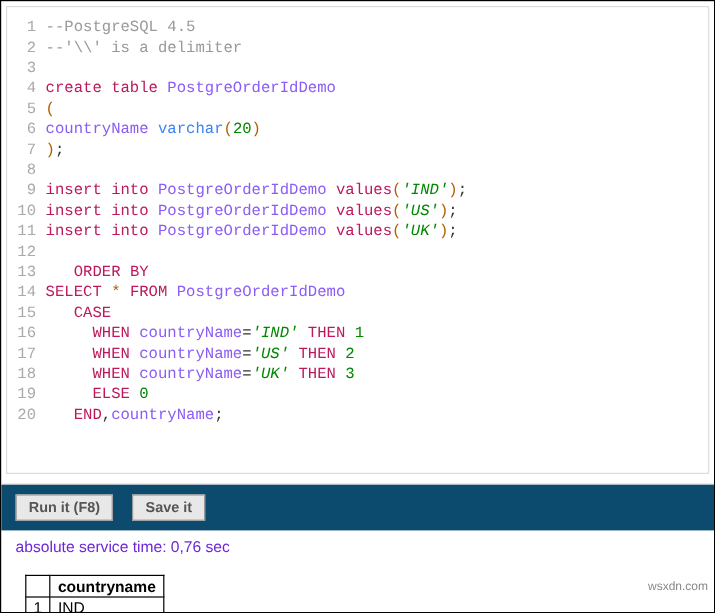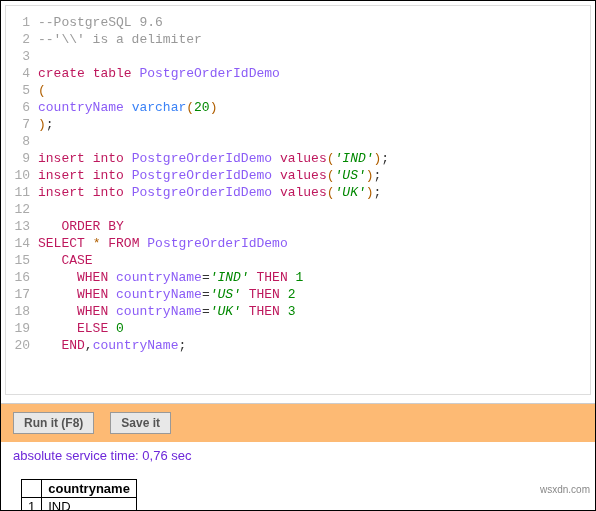--- a/index.html
+++ b/index.html
@@ -39,21 +39,21 @@
     .tok-comment { color: #999; }
     .tok-keyword { color: #be185d; text-align: center; }
     .tok-type { color: #3b82f6; margin-top: 27px; }
     .tok-ident { color: #8b5cf6; }
     .tok-brace { color: #b05f00; }
     .tok-string { color: #008800; font-style: italic; }
     .tok-num { color: #008800; }
     .tok-op { color: #333; }
     .tok-star { color: #b05f00; }
     .toolbar {
-      background: #fdba74;
+      background: #0c4a6e;
       padding: 8px 12px;
       display: flex;
       gap: 16px;
     }
     .toolbar button {
       font-family: Arial, sans-serif;
       font-size: 12px;
       font-weight: bold;
       color: #555;
       background: #e8e8e8;
@@ -111,21 +111,21 @@
         <div>13</div>
         <div>14</div>
         <div>15</div>
         <div>16</div>
         <div>17</div>
         <div>18</div>
         <div>19</div>
         <div>20</div>
       </div>
     <div class="code">
-        <div><span class="tok-comment">--PostgreSQL 9.6</span></div>
+        <div><span class="tok-comment">--PostgreSQL 4.5</span></div>
         <div><span class="tok-comment">--'\\' is a delimiter</span></div>
         <div>&nbsp;</div>
         <div><span class="tok-keyword">create</span><span> </span><span class="tok-keyword">table</span><span> </span><span class="tok-ident">PostgreOrderIdDemo</span></div>
         <div><span class="tok-brace">(</span></div>
         <div><span class="tok-ident">countryName</span><span> </span><span class="tok-type">varchar</span><span class="tok-brace">(</span><span class="tok-num">20</span><span class="tok-brace">)</span></div>
         <div><span class="tok-brace">)</span><span class="tok-op">;</span></div>
         <div>&nbsp;</div>
         <div><span class="tok-keyword">insert</span><span> </span><span class="tok-keyword">into</span><span> </span><span class="tok-ident">PostgreOrderIdDemo</span><span> </span><span class="tok-keyword">values</span><span class="tok-brace">(</span><span class="tok-string">'IND'</span><span class="tok-brace">)</span><span class="tok-op">;</span></div>
         <div><span class="tok-keyword">insert</span><span> </span><span class="tok-keyword">into</span><span> </span><span class="tok-ident">PostgreOrderIdDemo</span><span> </span><span class="tok-keyword">values</span><span class="tok-brace">(</span><span class="tok-string">'US'</span><span class="tok-brace">)</span><span class="tok-op">;</span></div>
         <div><span class="tok-keyword">insert</span><span> </span><span class="tok-keyword">into</span><span> </span><span class="tok-ident">PostgreOrderIdDemo</span><span> </span><span class="tok-keyword">values</span><span class="tok-brace">(</span><span class="tok-string">'UK'</span><span class="tok-brace">)</span><span class="tok-op">;</span></div>

